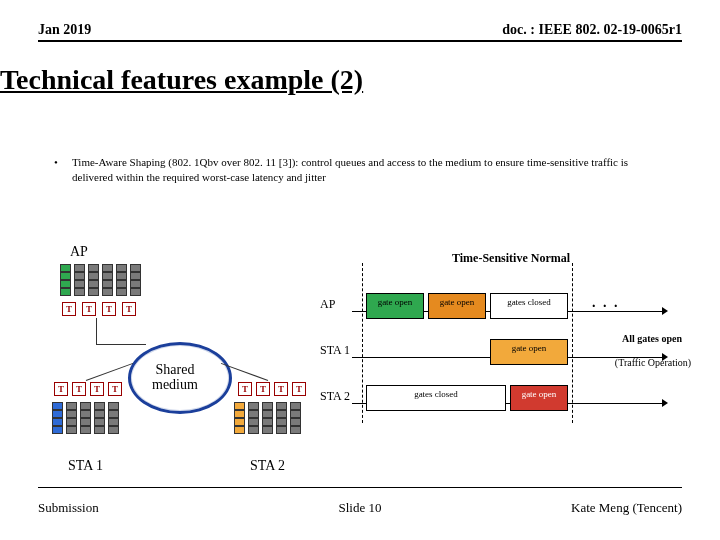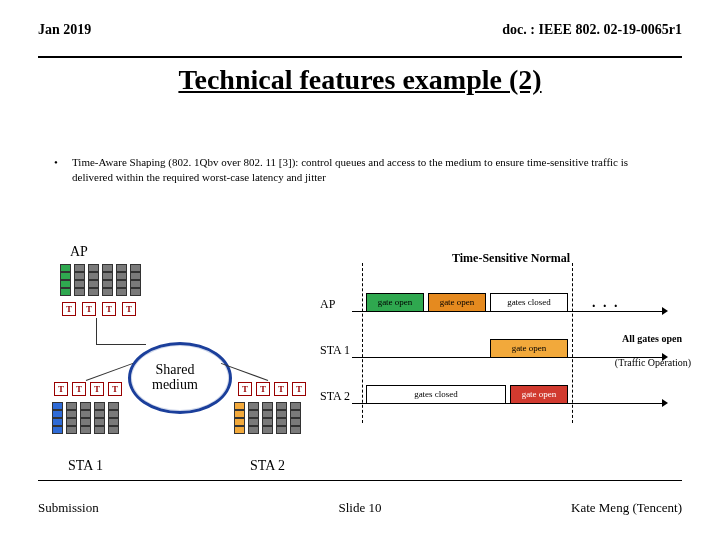--- a/index.html
+++ b/index.html
@@ -15,27 +15,26 @@
   .header {
     position: absolute;
     top: 22px;
     left: 38px;
     right: 38px;
     display: flex;
     justify-content: space-between;
     font-size: 14px;
     font-weight: bold;
     border-bottom: 2px solid #000;
-    padding-bottom: 18px;
+    padding-bottom: 2px;
   }
   .title {
     position: absolute;
     top: 64px;
     left: 0; right: 0;
-    text-align: center;
     font-size: 28px;
     font-weight: bold;
     text-decoration: underline;
   }
   .bullet {
     position: absolute;
     top: 155px;
     left: 72px;
     right: 50px;
     font-size: 11px;
@@ -80,33 +79,33 @@
     width: 370px;
     height: 200px;
     font-family: "Times New Roman", serif;
     font-size: 11px;
   }
   .right-diag .toplabel { position:absolute; top:-4px; left:130px; font-weight:bold; font-size:12px; }
   .right-diag .rowlabel { position:absolute; left:-2px; font-size:12px; }
   .right-diag .axis { position:absolute; height:1px; background:#000; }
   .right-diag .arrow { position:absolute; width:0; height:0; border-left:6px solid #000; border-top:4px solid transparent; border-bottom:4px solid transparent; }
   .right-diag .dash { position:absolute; width:0; border-left:1px dashed #000; }
-  .right-diag .box { position:absolute; height:19px; border:1px solid #000; font-size:9px; text-align:center; line-height:16px; overflow:hidden; }
+  .right-diag .box { position:absolute; height:26px; border:1px solid #000; font-size:9px; text-align:center; line-height:16px; overflow:hidden; }
   .right-diag .legend { position:absolute; font-size:10px; text-align:center; }
   .dots { position:absolute; font-size:14px; font-weight:bold; letter-spacing:2px; }
   .footer {
     position: absolute;
     bottom: 24px;
     left: 38px;
     right: 38px;
     display: flex;
     justify-content: space-between;
     font-size: 13px;
     border-top: 1px solid #000;
-    padding-top: 19px;
+    padding-top: 12px;
   }
   .footer .center { position:absolute; left:50%; transform:translateX(-50%);font-family:Liberation Serif, serif; }
 </style>
 </head>
 <body>
 
 <div class="header">
   <span>Jan 2019</span>
   <span>doc. : IEEE 802. 02-19-0065r1</span>
 </div>

